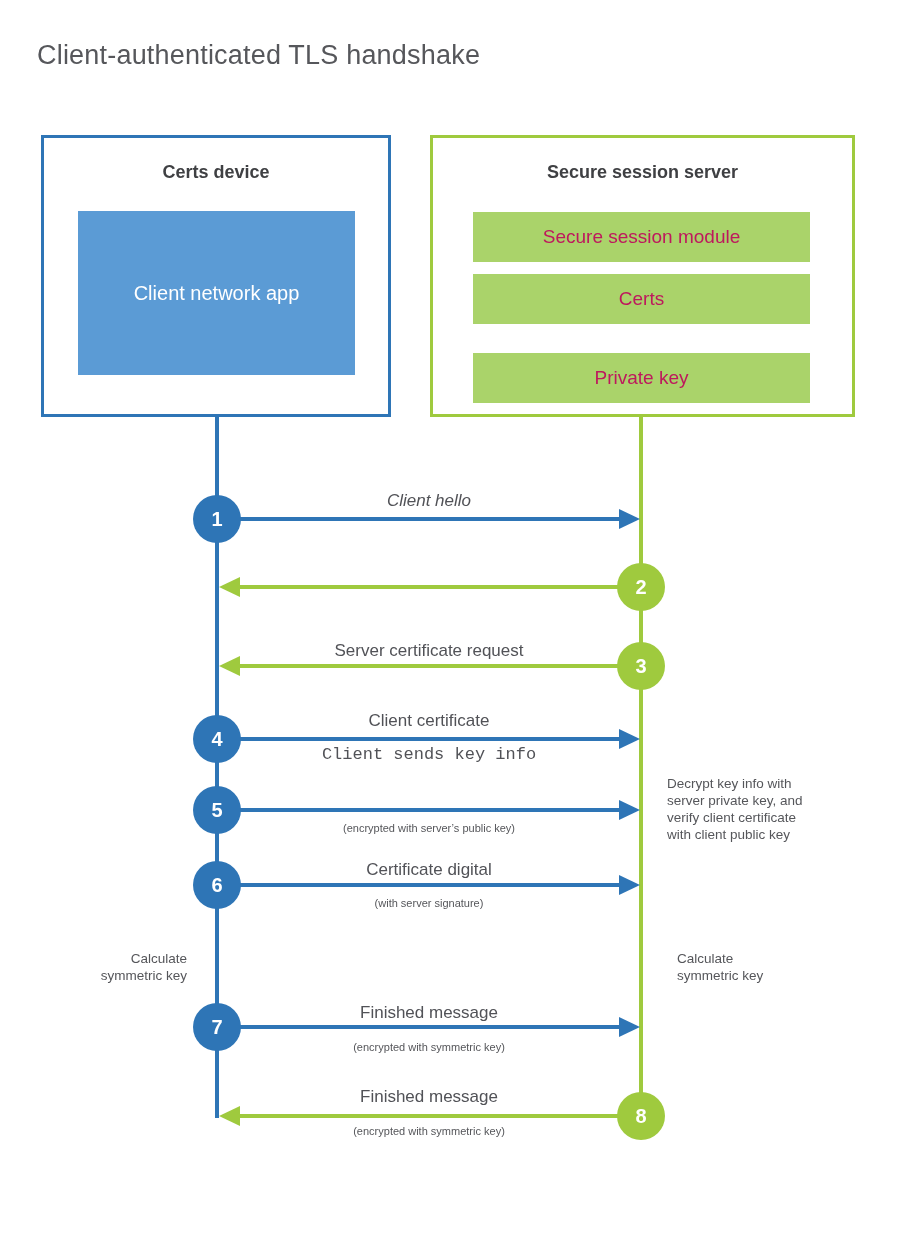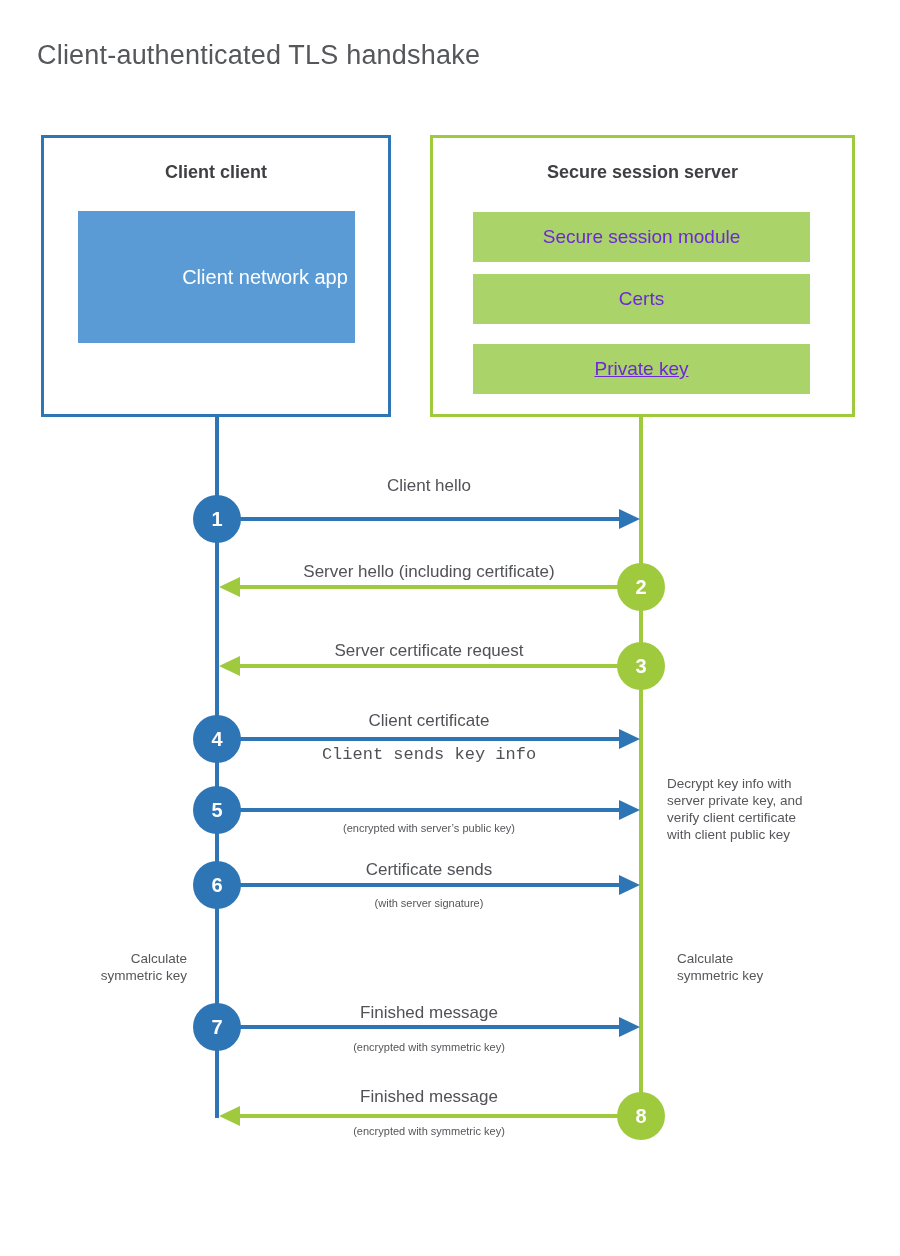--- a/index.html
+++ b/index.html
@@ -19,29 +19,29 @@
   .abs{position:absolute;margin-top:12px;}
 
   #title{left:37px;top:28px;font-size:27px;font-weight:400;color:#56575b;letter-spacing:.2px;}
 
   
   .entity-box{border-style:solid;border-width:3px;background:#fff;}
   #client-box{left:41px;top:123px;width:350px;height:282px;border-color:var(--blue);}
   #server-box{left:430px;top:123px;width:425px;height:282px;border-color:var(--green);}
   .entity-title{width:100%;text-align:center;margin-top:24px;font-size:18px;font-weight:700;color:var(--ink-dark);}
 
-  #client-app{left:78px;top:199px;width:277px;height:132px;background:var(--blue-light);
-    display:flex;align-items:center;justify-content:flex-end;text-align:center;}
+  #client-app{left:78px;top:199px;width:277px;height:164px;background:var(--blue-light);
+    display:flex;align-items:center;justify-content:center;text-align:center;}
   #client-app span{display:inline-block;width:180px;color:#fff;font-size:20px;line-height:26px;}
 
   .server-bar{left:473px;width:337px;height:50px;background:var(--green-light);
-    display:flex;align-items:center;justify-content:center;color:#6d28d9;font-size:19px;}
+    display:flex;align-items:center;justify-content:center;color:#be185d;font-size:19px;}
   #server-bar-1{top:200px;}
   #server-bar-2{top:262px;}
-  #server-bar-3{top:332px;text-decoration:underline;}
+  #server-bar-3{top:341px;}
 
   
   .lifeline{width:4px;}
   #lifeline-client{left:215px;top:405px;height:701px;background:var(--blue);}
   #lifeline-server{left:639px;top:405px;height:699px;background:var(--green);}
 
   
   .step-circle{width:48px;height:48px;border-radius:50%;display:flex;align-items:center;justify-content:center;
     color:#fff;font-size:20px;font-weight:700;z-index:3;}
   .blue{background:var(--blue);}
@@ -62,41 +62,41 @@
   #a3-line{top:652px;} #a3-head{top:644px;}
   #a4-line{top:725px;} #a4-head{top:717px;}
   #a5-line{top:796px;} #a5-head{top:788px;}
   #a6-line{top:871px;} #a6-head{top:863px;}
   #a7-line{top:1013px;} #a7-head{top:1005px;}
   #a8-line{top:1102px;} #a8-head{top:1094px;}
 
   
   .msg{left:217px;width:424px;text-align:center;font-size:17px;line-height:22px;color:var(--ink);}
   .msg-sub{left:217px;width:424px;text-align:center;font-size:11px;line-height:19px;color:var(--ink-soft);}
-  #m1{top:463px;} #m2{top:549px;} #m3{top:628px;} #m4{top:698px;}
+  #m1{top:478px;font-style:italic;} #m2{top:549px;} #m3{top:628px;} #m4{top:698px;}
   #m5{top:732px;font-family:Liberation Mono, monospace;} #m5s{top:807px;}
   #m6{top:847px;} #m6s{top:882px;}
   #m7{top:990px;} #m7s{top:1026px;}
   #m8{top:1074px;} #m8s{top:1110px;}
 
   
   .note{font-size:13.5px;line-height:17px;color:var(--ink-soft);}
   #note-decrypt{left:667px;top:763px;width:156px;text-align:left;}
   #note-calc-left{left:67px;top:938px;width:120px;text-align:right;}
   #note-calc-right{left:677px;top:938px;width:120px;text-align:left;}
 </style>
 </head>
 <body>
 
 <div id="canvas">
 
   <div id="title" class="abs">Client-authenticated TLS handshake</div>
 
   <div id="client-box" class="abs entity-box">
-    <div class="entity-title">Client client</div>
+    <div class="entity-title">Certs device</div>
   </div>
   <div id="client-app" class="abs">
     <span>Client network app</span>
   </div>
 
   <div id="server-box" class="abs entity-box">
     <div class="entity-title">Secure session server</div>
   </div>
   <div id="server-bar-1" class="abs server-bar">Secure session module</div>
   <div id="server-bar-2" class="abs server-bar">Certs</div>
@@ -125,26 +125,25 @@
   <div id="c1" class="abs step-circle blue">1</div>
   <div id="c2" class="abs step-circle green">2</div>
   <div id="c3" class="abs step-circle green">3</div>
   <div id="c4" class="abs step-circle blue">4</div>
   <div id="c5" class="abs step-circle blue">5</div>
   <div id="c6" class="abs step-circle blue">6</div>
   <div id="c7" class="abs step-circle blue">7</div>
   <div id="c8" class="abs step-circle green">8</div>
 
   <div id="m1" class="abs msg">Client hello</div>
-  <div id="m2" class="abs msg">Server hello (including certificate)</div>
   <div id="m3" class="abs msg">Server certificate request</div>
   <div id="m4" class="abs msg">Client certificate</div>
   <div id="m5" class="abs msg">Client sends key info</div>
   <div id="m5s" class="abs msg-sub">(encrypted with server’s public key)</div>
-  <div id="m6" class="abs msg">Certificate sends</div>
+  <div id="m6" class="abs msg">Certificate digital</div>
   <div id="m6s" class="abs msg-sub">(with server signature)</div>
   <div id="m7" class="abs msg">Finished message</div>
   <div id="m7s" class="abs msg-sub">(encrypted with symmetric key)</div>
   <div id="m8" class="abs msg">Finished message</div>
   <div id="m8s" class="abs msg-sub">(encrypted with symmetric key)</div>
 
   <div id="note-decrypt" class="abs note">Decrypt key info with server private key, and verify client certificate with client public key</div>
   <div id="note-calc-left" class="abs note">Calculate symmetric key</div>
   <div id="note-calc-right" class="abs note">Calculate symmetric key</div>
 

